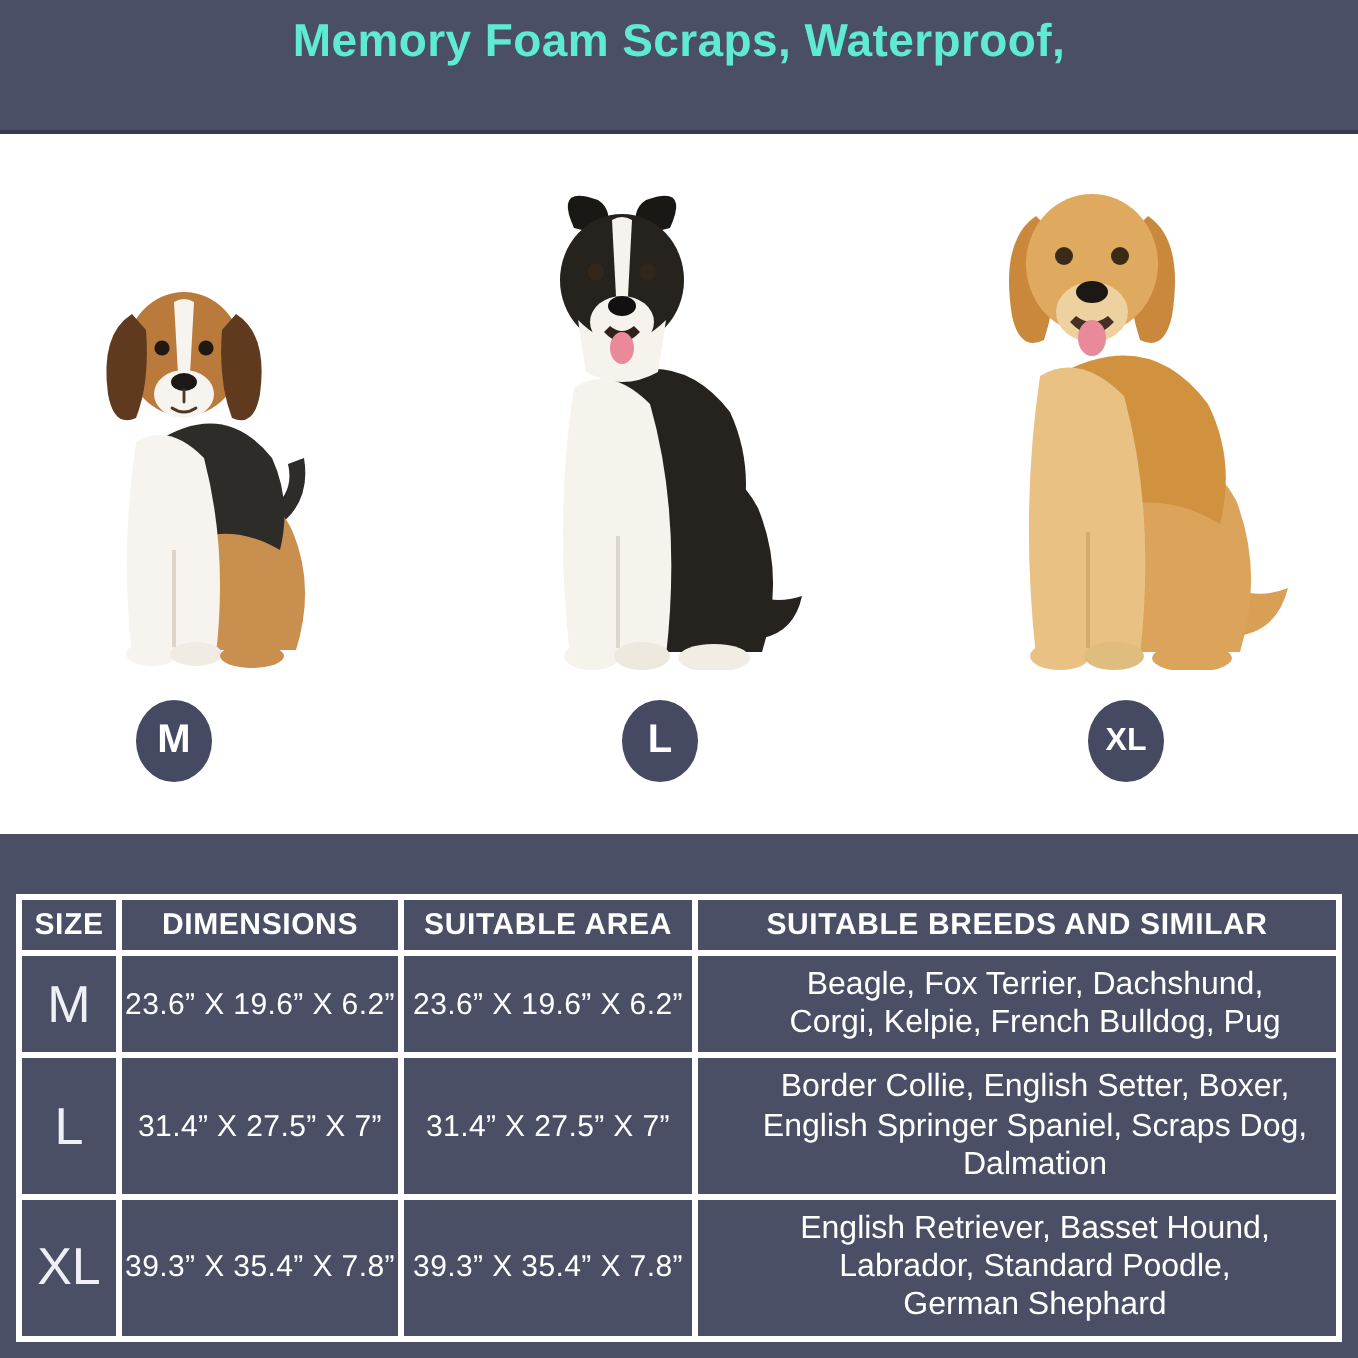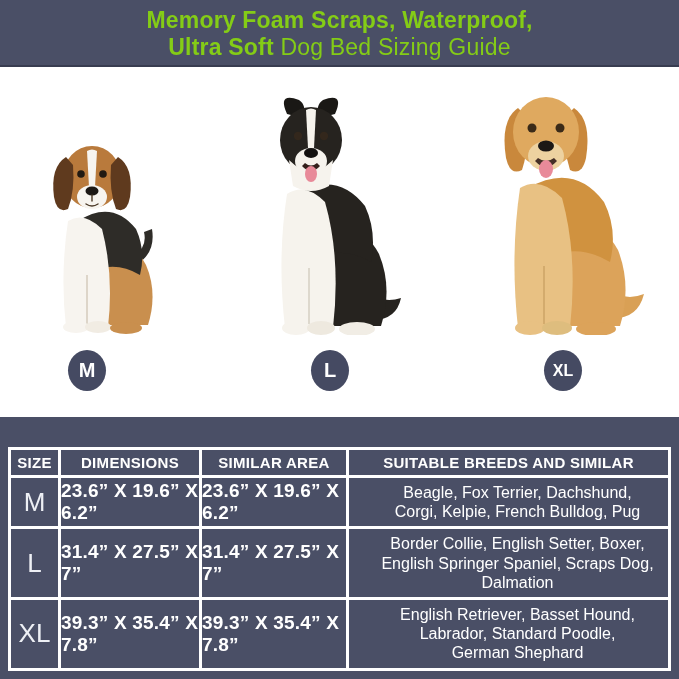--- a/index.html
+++ b/index.html
@@ -8,21 +8,21 @@
     font-family:"Liberation Sans", sans-serif;
     background:#ffffff;
     position:relative;
     overflow:hidden;
   }
 
   
   .top-band {
     position:absolute; left:0; top:0; width:679px; height:67px;
     background:#4a4f66; border-bottom:2px solid #383c50;
-    color:#84cc16; text-align:center; padding-top:7px;
+    color:#5eead4; text-align:center; padding-top:7px;
   }
   .title-line { font-size:23px; line-height:27px; font-weight:bold; letter-spacing:.2px; }
   .title-line .regular { font-weight:normal; }
 
   
   .dogs-area { position:absolute; left:0; top:69px; width:679px; height:348px; background:#ffffff; }
   .dog { position:absolute; }
   .dog-beagle  { left:40px;  top:56px; }
   .dog-collie  { left:255px; top:21px; }
   .dog-golden  { left:484px; top:11px; }
@@ -42,29 +42,28 @@
   table.sizing {
     position:absolute; left:8px; top:30px; width:663px;
     border-collapse:collapse; table-layout:fixed;
   }
   .sizing th, .sizing td { border:3px solid #ffffff; color:#ffffff; background:#4a4f66; }
   .sizing th { font-size:15px; font-weight:bold; height:28px; text-align:center; letter-spacing:.3px; }
   tr.row-m  td { height:47px; }
   tr.row-l  td { height:58px; }
   tr.row-xl td { height:62px; }
   td.size-cell   { font-size:26px; text-align:center; color:#eef0f5; }
-  td.dim-cell    { font-size:19px; font-weight:bold; letter-spacing:.2px; }
+  td.dim-cell    { font-size:15px; font-weight:normal; text-align:center; letter-spacing:.2px; }
   td.breeds-cell { font-size:16px; text-align:center; padding:5px 8px 5px 26px; line-height:1.2; white-space:pre-line; }
 </style>
 </head>
 <body>
 
 <div class="top-band">
   <div class="title-line">Memory Foam Scraps, Waterproof,</div>
-  <div class="title-line"><span>Ultra Soft</span> <span class="regular">Dog Bed Sizing Guide</span></div>
 </div>
 
 <div class="dogs-area">
 
   <div class="dog dog-beagle">
     <svg width="120" height="210" viewBox="0 0 120 210">
       <path d="M96 140 Q116 128 112 104 L104 107 Q108 124 90 133 Z" fill="#2e2c28"></path>
       <path d="M52 200 Q44 150 62 128 Q92 112 106 140 Q118 168 108 200 Z" fill="#c98f4e"></path>
       <path d="M38 96 Q72 74 96 104 Q106 126 100 150 Q76 136 54 146 Q36 120 38 96 Z" fill="#2e2c28"></path>
       <path d="M28 96 Q20 150 26 202 L68 202 Q74 150 62 104 Q44 86 28 96 Z" fill="#f7f4ef"></path>
@@ -140,21 +139,21 @@
     <colgroup>
       <col style="width:50px">
         <col style="width:141px">
         <col style="width:147px">
         <col>
     </colgroup>
     <thead>
       <tr>
         <th>SIZE</th>
         <th>DIMENSIONS</th>
-        <th>SIMILAR AREA</th>
+        <th>SUITABLE AREA</th>
         <th>SUITABLE BREEDS AND SIMILAR</th>
       </tr>
     </thead>
     <tbody>
       <tr class="row-m">
         <td class="size-cell">M</td>
         <td class="dim-cell">23.6” X 19.6” X 6.2”</td>
         <td class="dim-cell">23.6” X 19.6” X 6.2”</td>
         <td class="breeds-cell">Beagle, Fox Terrier, Dachshund,
 Corgi, Kelpie, French Bulldog, Pug</td>

